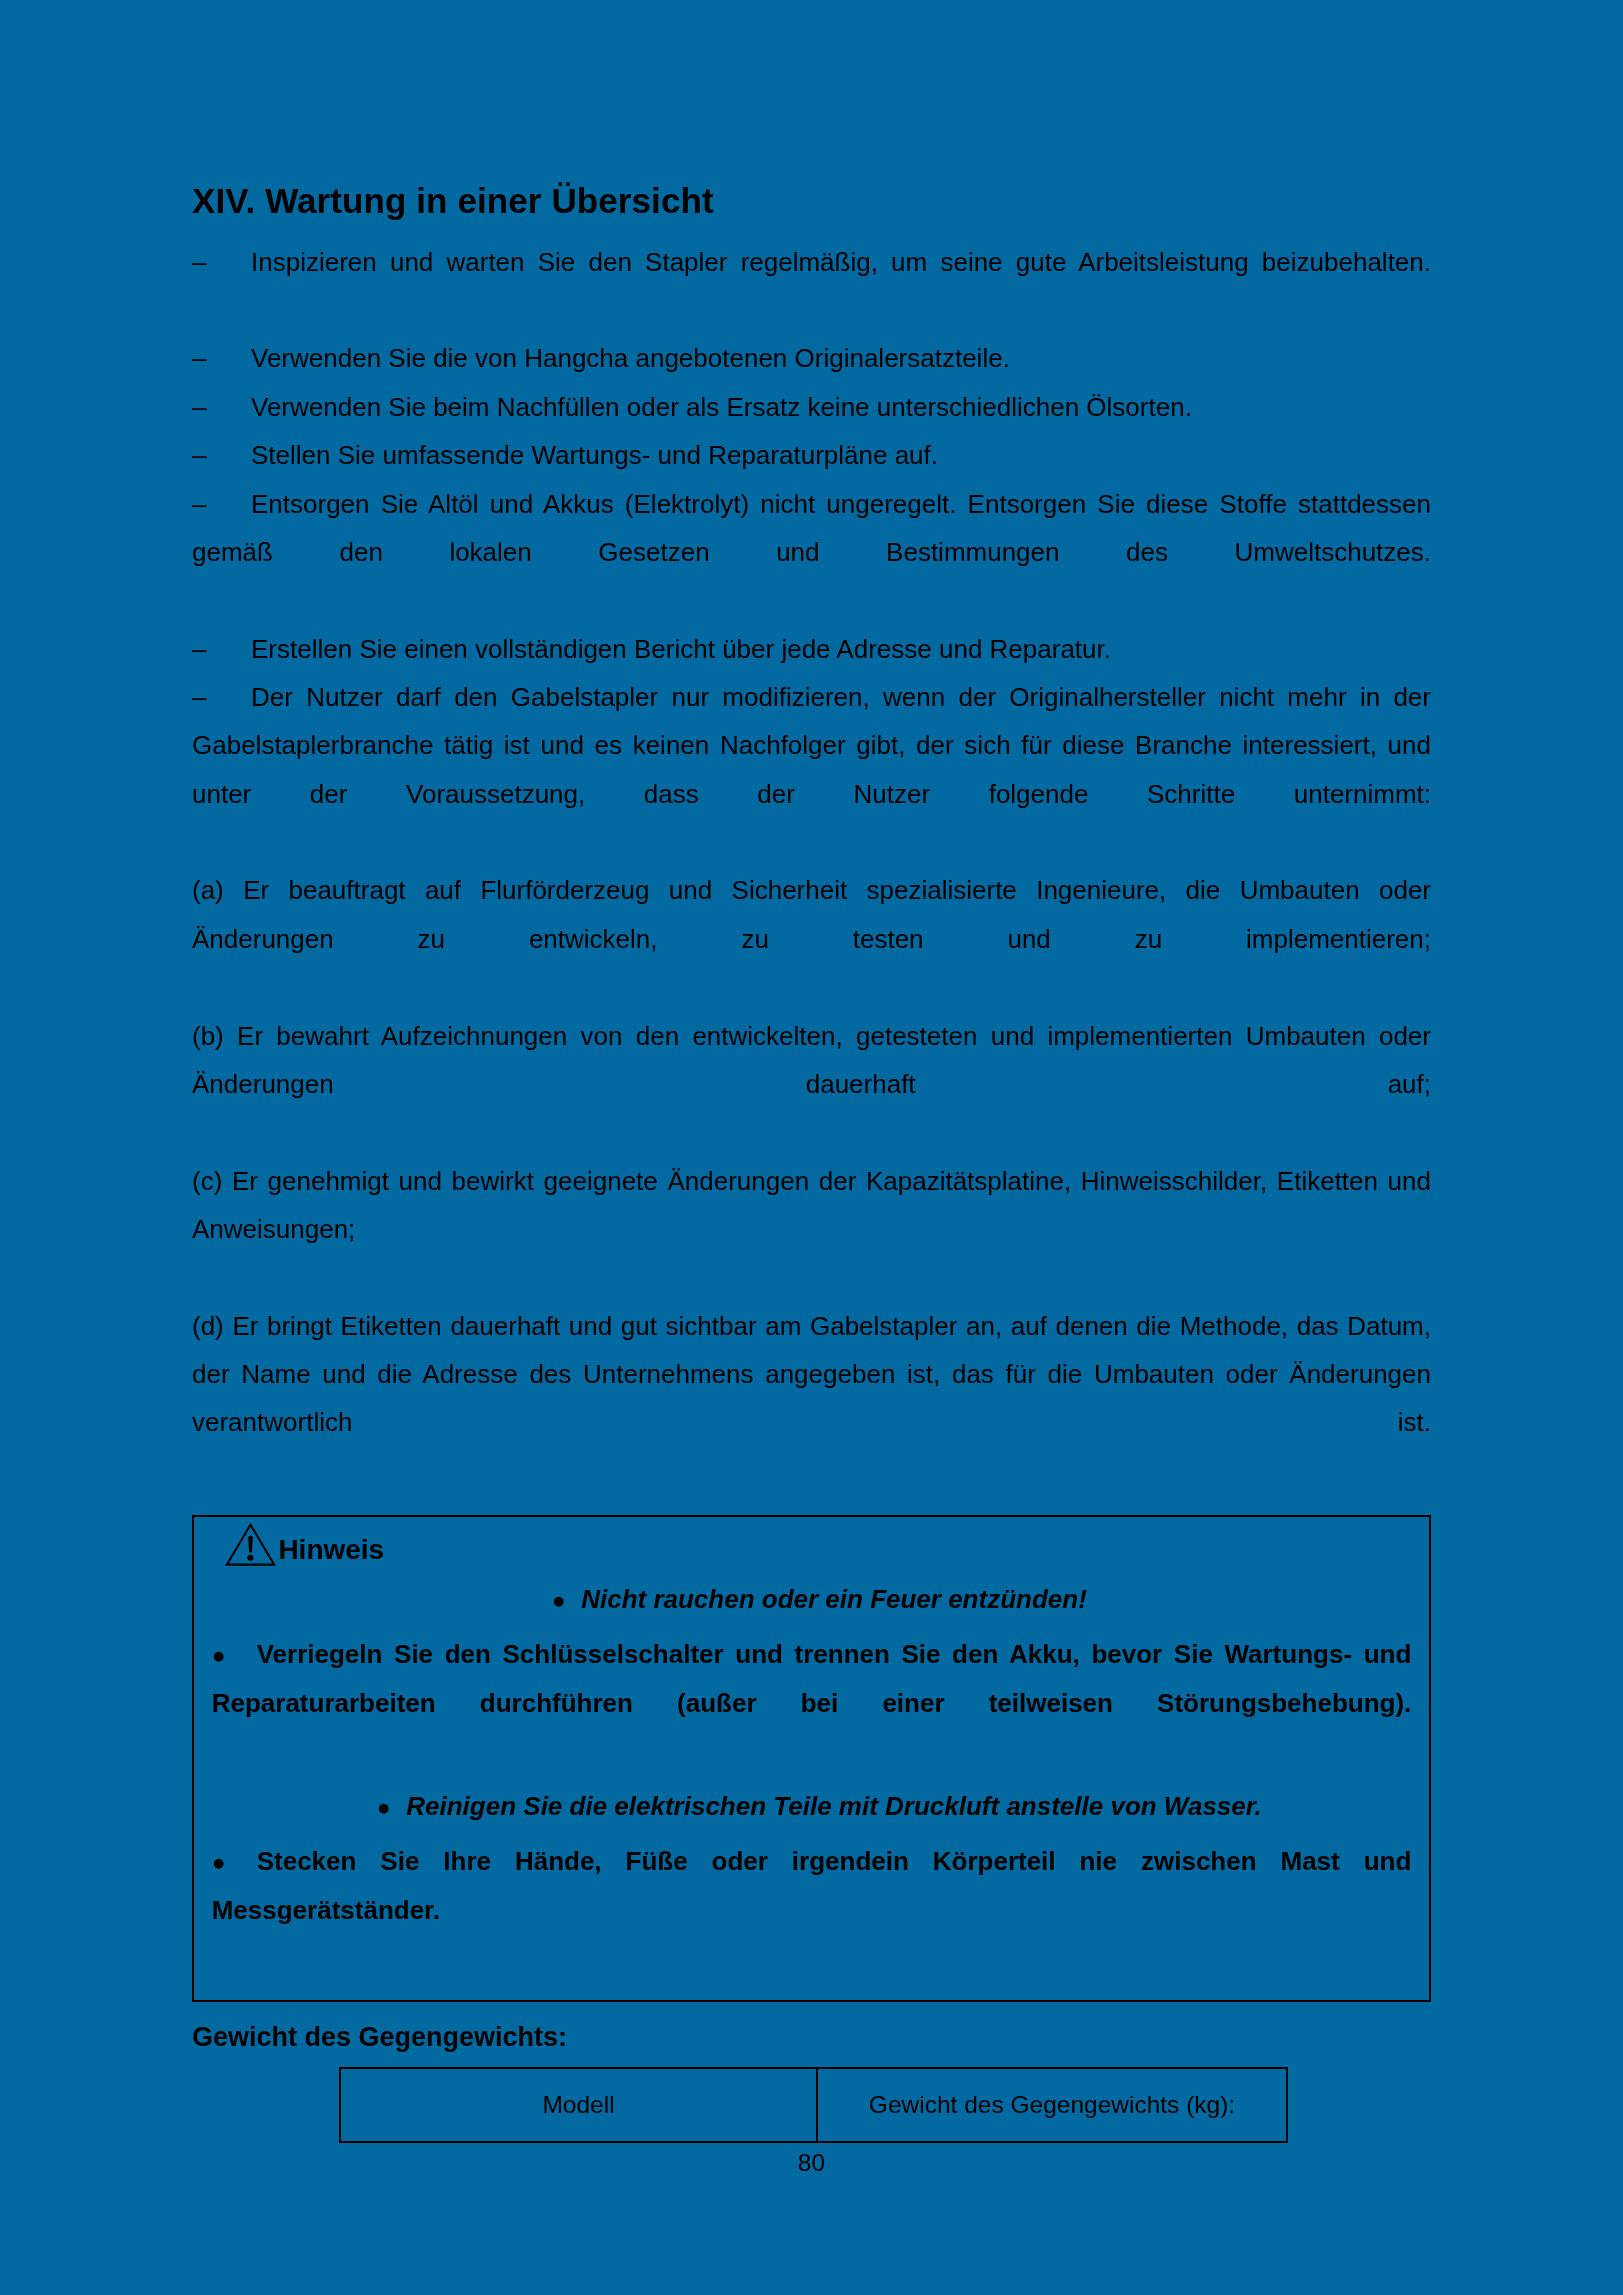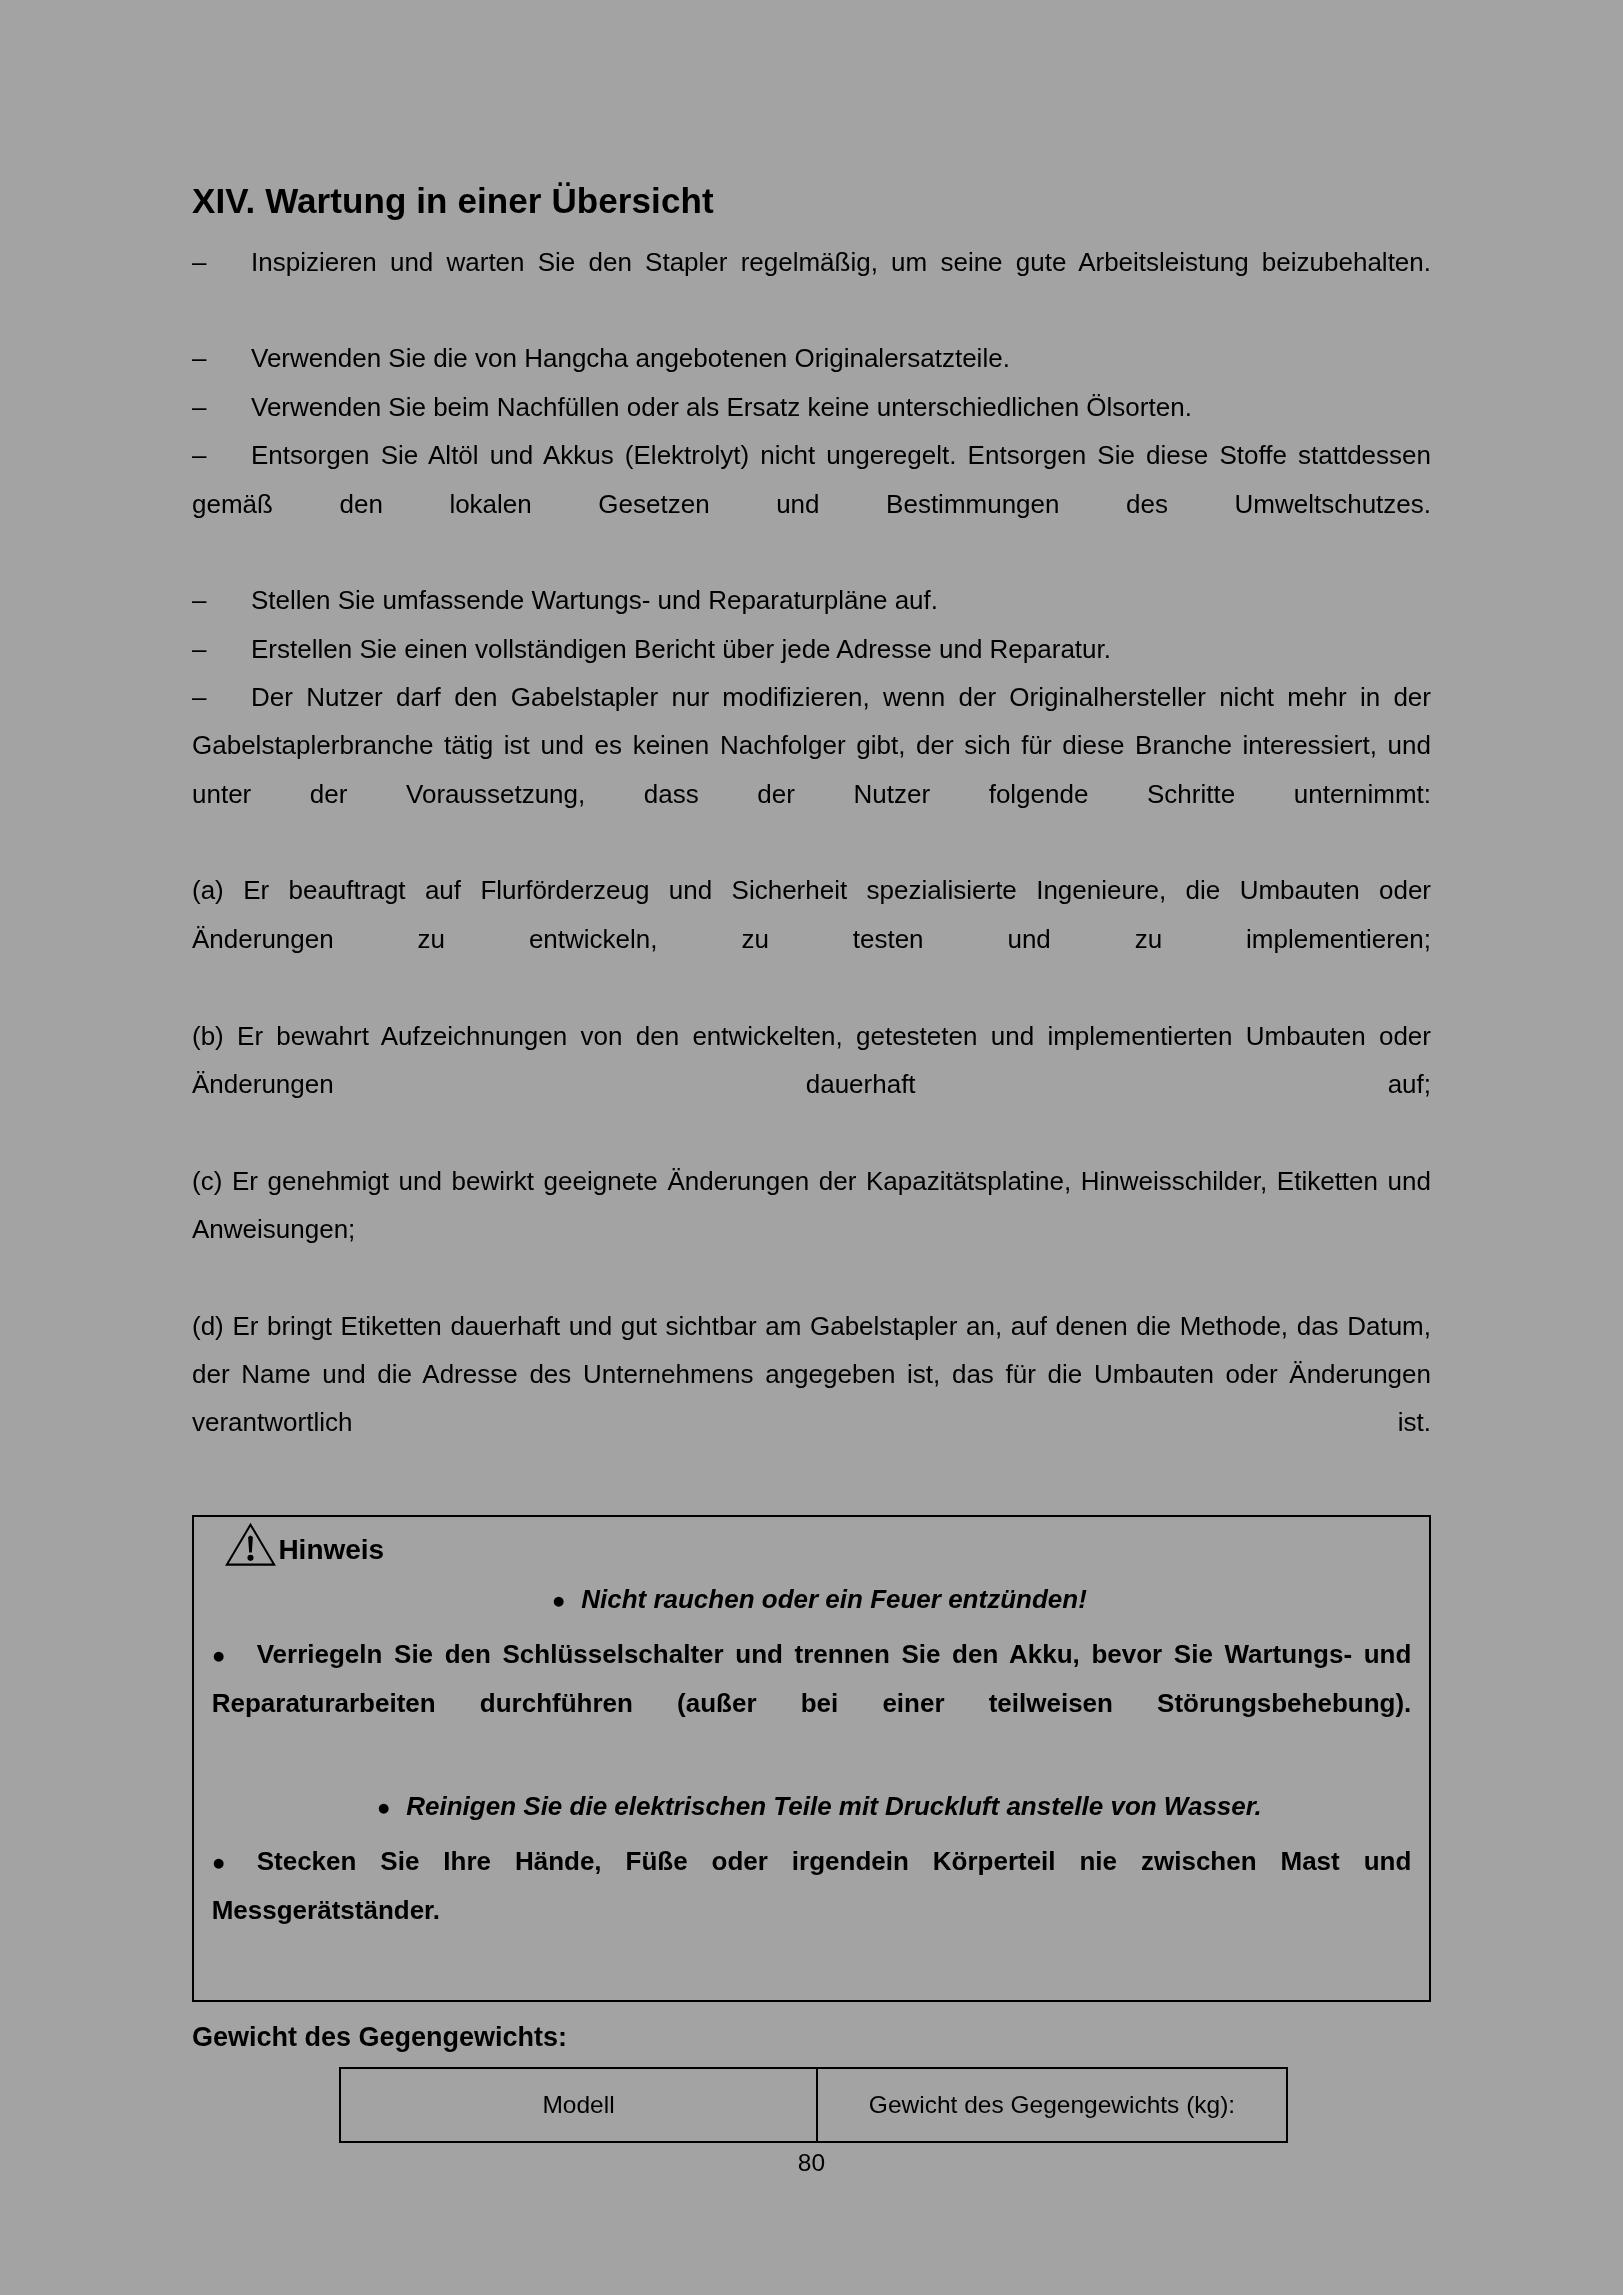--- a/index.html
+++ b/index.html
@@ -10,21 +10,21 @@
   }
   body {
     font-family: "Liberation Sans", sans-serif;
     color: #000000;
     -webkit-font-smoothing: antialiased;
   }
   .page {
     position: relative;
     width: 1623px;
     height: 2295px;
-    background: #a3a3a3;
+    background: #0369a1;
     box-sizing: border-box;
     overflow: hidden;
   }
   .content {
     position: absolute;
     left: 192px;
     top: 179px;
     width: 1239px;
   }
 
@@ -168,22 +168,22 @@
 <div class="page">
 
   <div class="content">
 
     <h1 class="doc-title">XIV. Wartung in einer Übersicht</h1>
 
     <div id="bullet-list">
         <p class="para jst"><span class="dash">–</span><span>Inspizieren und warten Sie den Stapler regelmäßig, um seine gute Arbeitsleistung beizubehalten.</span></p>
         <p class="para lft"><span class="dash">–</span><span>Verwenden Sie die von Hangcha angebotenen Originalersatzteile.</span></p>
         <p class="para lft"><span class="dash">–</span><span>Verwenden Sie beim Nachfüllen oder als Ersatz keine unterschiedlichen Ölsorten.</span></p>
+        <p class="para lft"><span class="dash">–</span><span>Stellen Sie umfassende Wartungs- und Reparaturpläne auf.</span></p>
         <p class="para jst"><span class="dash">–</span><span>Entsorgen Sie Altöl und Akkus (Elektrolyt) nicht ungeregelt. Entsorgen Sie diese Stoffe stattdessen gemäß den lokalen Gesetzen und Bestimmungen des Umweltschutzes.</span></p>
-        <p class="para lft"><span class="dash">–</span><span>Stellen Sie umfassende Wartungs- und Reparaturpläne auf.</span></p>
         <p class="para lft"><span class="dash">–</span><span>Erstellen Sie einen vollständigen Bericht über jede Adresse und Reparatur.</span></p>
         <p class="para jst"><span class="dash">–</span><span>Der Nutzer darf den Gabelstapler nur modifizieren, wenn der Originalhersteller nicht mehr in der Gabelstaplerbranche tätig ist und es keinen Nachfolger gibt, der sich für diese Branche interessiert, und unter der Voraussetzung, dass der Nutzer folgende Schritte unternimmt:</span></p>
       </div>
 
     <div id="lettered-list">
         <p class="lettered ">(a) Er beauftragt auf Flurförderzeug und Sicherheit spezialisierte Ingenieure, die Umbauten oder Änderungen zu entwickeln, zu testen und zu implementieren;</p>
         <p class="lettered ">(b) Er bewahrt Aufzeichnungen von den entwickelten, getesteten und implementierten Umbauten oder Änderungen dauerhaft auf;</p>
         <p class="lettered ">(c) Er genehmigt und bewirkt geeignete Änderungen der Kapazitätsplatine, Hinweisschilder, Etiketten und Anweisungen;</p>
         <p class="lettered ">(d) Er bringt Etiketten dauerhaft und gut sichtbar am Gabelstapler an, auf denen die Methode, das Datum, der Name und die Adresse des Unternehmens angegeben ist, das für die Umbauten oder Änderungen verantwortlich ist.</p>
       </div>

